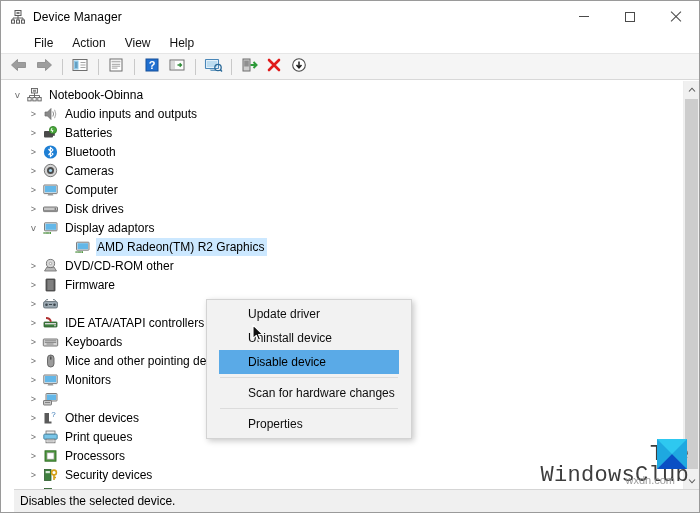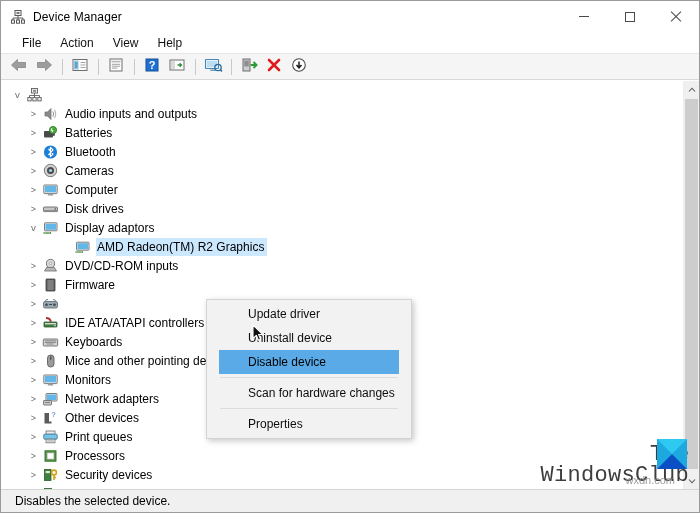--- a/index.html
+++ b/index.html
@@ -66,21 +66,21 @@
   .cap-close-glyph:before { transform: rotate(45deg); }
   .cap-close-glyph:after  { transform: rotate(-45deg); }
 
   
   #menubar {
     height: 22px;
     flex: 0 0 22px;
     background: #ffffff;
     display: flex;
     align-items: center;
-    padding-left: 12px;
+    padding-left: 24px;
     border-bottom: 1px solid #e6e6e6;
   }
   .menu-item {
     font-size: 12px;
     color: #111111;
     padding: 2px 9px;
     margin-right: 1px;
     line-height: 14px;
   }
 
@@ -176,23 +176,24 @@
   }
 
   
   #statusbar {
     height: 23px;
     flex: 0 0 23px;
     background: #f0f0f0;
     border-top: 1px solid #d5d5d5;
     display: flex;
     align-items: center;
-    padding-left: 14px;
+    padding-left: 6px;
     font-size: 12px;
     color: #000000;
+    margin-left: 13px;
   }
 
   
   #ctxmenu {
     position: absolute;
     left: 205px; top: 218px;
     width: 206px;
     background: #f2f2f2;
     border: 1px solid #d3d3d3;
     box-shadow: 2px 2px 6px rgba(0,0,0,0.22);
@@ -422,20 +423,21 @@
         <span class="ico">
           <svg width="17" height="16" viewBox="0 0 17 16">
             <rect x="5.5" y="1.5" width="6" height="4.5" fill="#f0f0f0" stroke="#5f5f5f" stroke-width="0.9"></rect>
             <rect x="7" y="2.8" width="3" height="2" fill="#8a8a8a"></rect>
             <path d="M8.5 6 V8.5 M3.5 8.5 H13.5 M3.5 8.5 V10.5 M13.5 8.5 V10.5 M8.5 8.5 V10.5" stroke="#5f5f5f" stroke-width="0.9"></path>
             <rect x="1.8" y="10.5" width="3.4" height="3.4" fill="#f0f0f0" stroke="#5f5f5f" stroke-width="0.9"></rect>
             <rect x="6.8" y="10.5" width="3.4" height="3.4" fill="#f0f0f0" stroke="#5f5f5f" stroke-width="0.9"></rect>
             <rect x="11.8" y="10.5" width="3.4" height="3.4" fill="#f0f0f0" stroke="#5f5f5f" stroke-width="0.9"></rect>
           </svg>
         </span>
+        <span class="lbl">Notebook-Obinna</span>
       </div>
 
       <div class="node lvl1">
         <span class="twisty">&gt;</span>
         <span class="ico">
           <svg width="17" height="16" viewBox="0 0 17 16">
             <path d="M3 6 H5.5 L9 2.5 V13.5 L5.5 10 H3 Z" fill="#8a8a8a" stroke="#6a6a6a" stroke-width="0.7"></path>
             <path d="M10.8 5.5 Q12.4 8 10.8 10.5" stroke="#8a8a8a" stroke-width="1" fill="none"></path>
             <path d="M12.6 3.8 Q15 8 12.6 12.2" stroke="#a8a8a8" stroke-width="1" fill="none"></path>
           </svg>
@@ -531,21 +533,21 @@
 
       <div class="node lvl1">
         <span class="twisty">&gt;</span>
         <span class="ico">
           <svg width="17" height="16" viewBox="0 0 17 16">
             <path d="M2.5 13 H14.5 L12 9 H5 Z" fill="#b9b9b9" stroke="#6a6a6a" stroke-width="0.8"></path>
             <circle cx="8.5" cy="5.5" r="4.1" fill="#d8d8d8" stroke="#6a6a6a" stroke-width="0.9"></circle>
             <circle cx="8.5" cy="5.5" r="1.2" fill="#ffffff" stroke="#7a7a7a" stroke-width="0.6"></circle>
           </svg>
         </span>
-        <span class="lbl">DVD/CD-ROM inputs</span>
+        <span class="lbl">DVD/CD-ROM other</span>
       </div>
 
       <div class="node lvl1">
         <span class="twisty">&gt;</span>
         <span class="ico">
           <svg width="17" height="16" viewBox="0 0 17 16">
             <rect x="4" y="2" width="9" height="12" rx="0.5" fill="#5d5d5d" stroke="#3d3d3d" stroke-width="0.8"></rect>
             <path d="M5.5 4 H11.5 M5.5 6 H11.5 M5.5 8 H11.5 M5.5 10 H11.5 M5.5 12 H11.5" stroke="#b5b5b5" stroke-width="0.8"></path>
           </svg>
         </span>
@@ -616,21 +618,20 @@
       <div class="node lvl1">
         <span class="twisty">&gt;</span>
         <span class="ico">
           <svg width="17" height="16" viewBox="0 0 17 16">
             <rect x="4" y="2.5" width="11" height="7.5" rx="0.6" fill="#e8e8e8" stroke="#6f6f6f" stroke-width="0.9"></rect>
             <rect x="5" y="3.5" width="9" height="5.5" fill="#63b7e8"></rect>
             <rect x="1.5" y="9.5" width="8" height="4.5" rx="0.6" fill="#c9c9c9" stroke="#6f6f6f" stroke-width="0.9"></rect>
             <path d="M3 11.5 H8" stroke="#7a7a7a" stroke-width="0.9"></path>
           </svg>
         </span>
-        <span class="lbl">Network adapters</span>
       </div>
 
       <div class="node lvl1">
         <span class="twisty">&gt;</span>
         <span class="ico">
           <svg width="17" height="16" viewBox="0 0 17 16">
             <path d="M2.5 3 H7 V11.5 H9.5 V13.5 H2.5 Z" fill="#5a5a5a"></path>
             <text x="11.5" y="7" font-family="Liberation Sans, sans-serif" font-size="8" fill="#3b7ab5" text-anchor="middle">?</text>
           </svg>
         </span>

